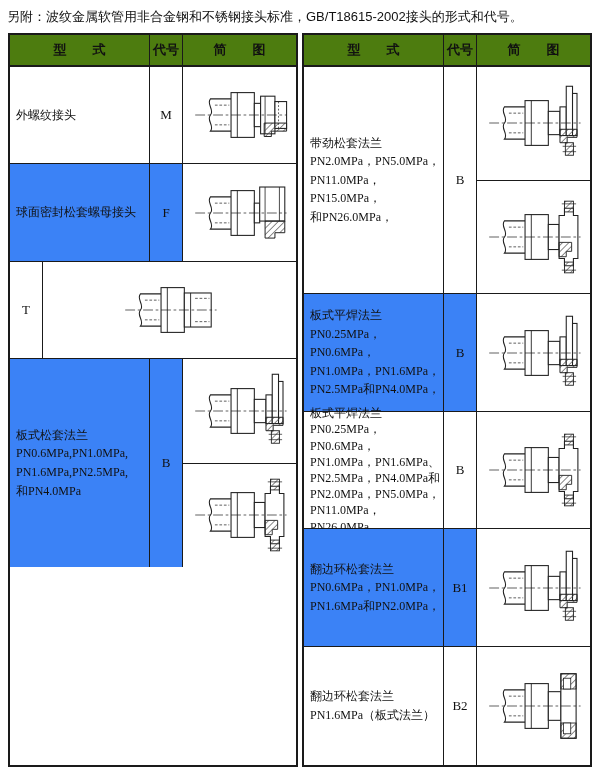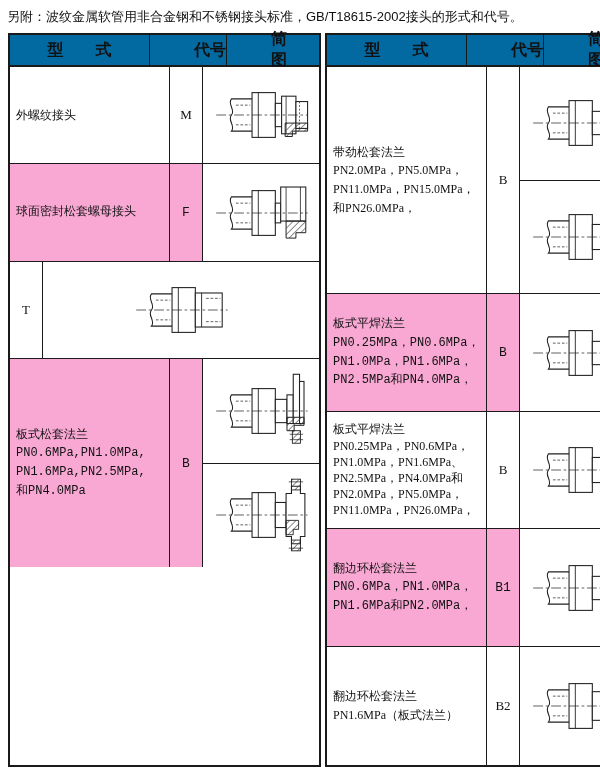--- a/index.html
+++ b/index.html
@@ -10,44 +10,44 @@
   .title{
     font-family:"Liberation Sans", sans-serif;
     font-weight:normal;font-size:13px;line-height:18px;
     padding:8px 6px 7px 7px;white-space:nowrap;
   }
   .tables{display:flex;gap:4px;margin:0 8px;}
   .tbl{
     flex:1;border:2px solid #1a1a1a;box-sizing:border-box;background:#fff;
   }
   .hdr{
-    display:flex;height:32px;background:#0369a1;border-bottom:2px solid #1a1a1a;
+    display:flex;height:32px;background:#4d7c0f;border-bottom:2px solid #1a1a1a;
     box-sizing:border-box;
-    font-family:"Liberation Sans", sans-serif;font-weight:bold;font-size:16px;gap:44px;
+    font-family:"Liberation Sans", sans-serif;font-weight:bold;font-size:13px;
   }
   .hdr>div{display:flex;align-items:center;justify-content:center;box-sizing:border-box;}
   .h-type{width:140px;border-right:1px solid #1a1a1a;}
   .h-code{width:33px;border-right:1px solid #1a1a1a;}
   .h-diag{flex:1;}
   .row{display:flex;border-bottom:1px solid #1a1a1a;box-sizing:border-box;background:#fff;}
   .row:last-child{border-bottom:none;justify-content:space-between;}
   .c-type{
-    width:160px;border-right:1px solid #1a1a1a;box-sizing:border-box;
+    width:140px;border-right:1px solid #1a1a1a;box-sizing:border-box;
     display:flex;align-items:center;
     padding:2px 2px 2px 6px;font-size:12px;line-height:1.55;white-space:pre-line;
   }
   .c-type.dense{line-height:1.35;}
   .c-code{
     width:33px;border-right:1px solid #1a1a1a;box-sizing:border-box;
     display:flex;align-items:center;justify-content:center;font-size:13px;
   }
   .c-diag{flex:1;display:flex;flex-direction:column;background:#fff;box-sizing:border-box;}
   .c-diag .sub{flex:1;display:flex;align-items:center;justify-content:center;}
   .c-diag .sub + .sub{border-top:1px solid #1a1a1a;}
-  .yellow .c-type,.yellow .c-code{background:#f9a8d4;font-family:Liberation Mono, monospace;}
+  .yellow .c-type,.yellow .c-code{background:#3b82f6;}
   svg.diag{width:104px;height:86px;display:block;}
 </style>
 </head>
 <body>
 
 <svg width="0" height="0" style="position:absolute" aria-hidden="true">
   <defs>
     <pattern id="hatch" width="5" height="5" patternUnits="userSpaceOnUse" patternTransform="rotate(45)">
       <line x1="0" y1="0" x2="0" y2="5" stroke="#444" stroke-width="1.4"></line>
     </pattern>

